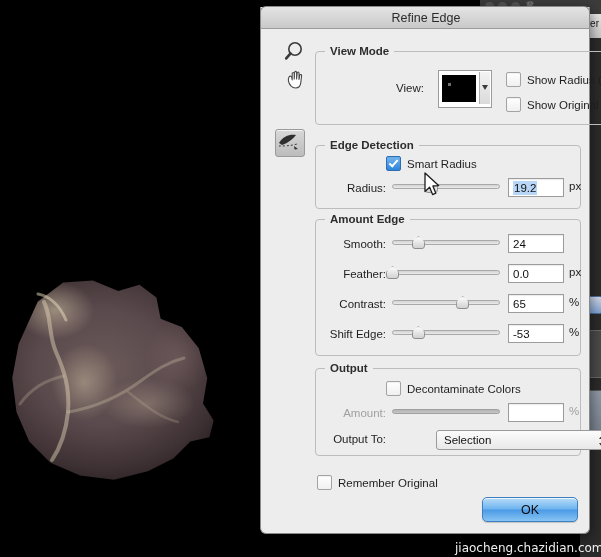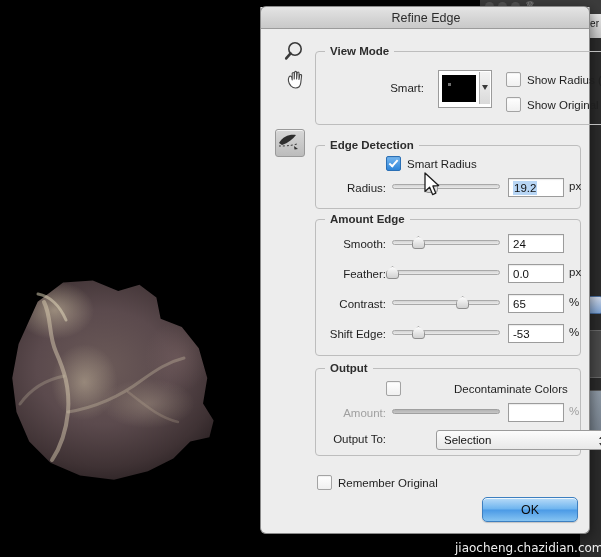--- a/index.html
+++ b/index.html
@@ -493,21 +493,21 @@
     <svg width="26" height="24" viewBox="0 0 26 24">
       <path d="M3 13 C7 6,14 4,20 5 C17 9,12 13,6 15 Z" fill="#2e2e2e"></path>
       <path d="M3 16 C8 16,14 16,21 14" stroke="#3a3a3a" stroke-width="1" fill="none" stroke-dasharray="2 2"></path>
       <path d="M18 16 L22 19 L18.5 19.5 Z" fill="#2e2e2e"></path>
     </svg>
   </div>
 
   <div class="group" id="group-view-mode">
     <div class="group-label">View Mode</div>
 
-    <div class="row-label" style="left:60px; top:30px; width:48px;">Smart:</div>
+    <div class="row-label" style="left:60px; top:30px; width:48px;">View:</div>
 
     <div id="view-thumb">
       <div id="view-thumb-img">
         <div id="view-thumb-speck"></div>
       </div>
       <div id="view-thumb-arrowbox">
         <div id="view-thumb-arrow"></div>
       </div>
     </div>
 
@@ -570,21 +570,21 @@
       <div class="slider-track"></div>
       <div class="slider-thumb" id="shift-edge-thumb" style="left: 24%;"></div>
     </div>
     <div class="numfield" style="left:192px; top:104px; width:56px;">-53</div>
     <div class="unit" style="left:253px; top:106px;">%</div>
   </div>
 
   <div class="group" id="group-output">
     <div class="group-label">Output</div>
 
-    <div class="checkbox-row" style="left:70px; top:12px;gap:47px;">
+    <div class="checkbox-row" style="left:70px; top:12px;">
       <span class="checkbox"></span>
       <span class="checkbox-label">Decontaminate Colors</span>
     </div>
 
     <div class="row-label disabled" style="left:0px; top:38px; width:70px;">Amount:</div>
     <div class="slider" style="left:76px; top:35px; width:108px;">
       <div class="slider-track disabled"></div>
     </div>
     <div class="numfield" style="left:192px; top:34px; width:56px;"></div>
     <div class="unit disabled" style="left:253px; top:36px;">%</div>

